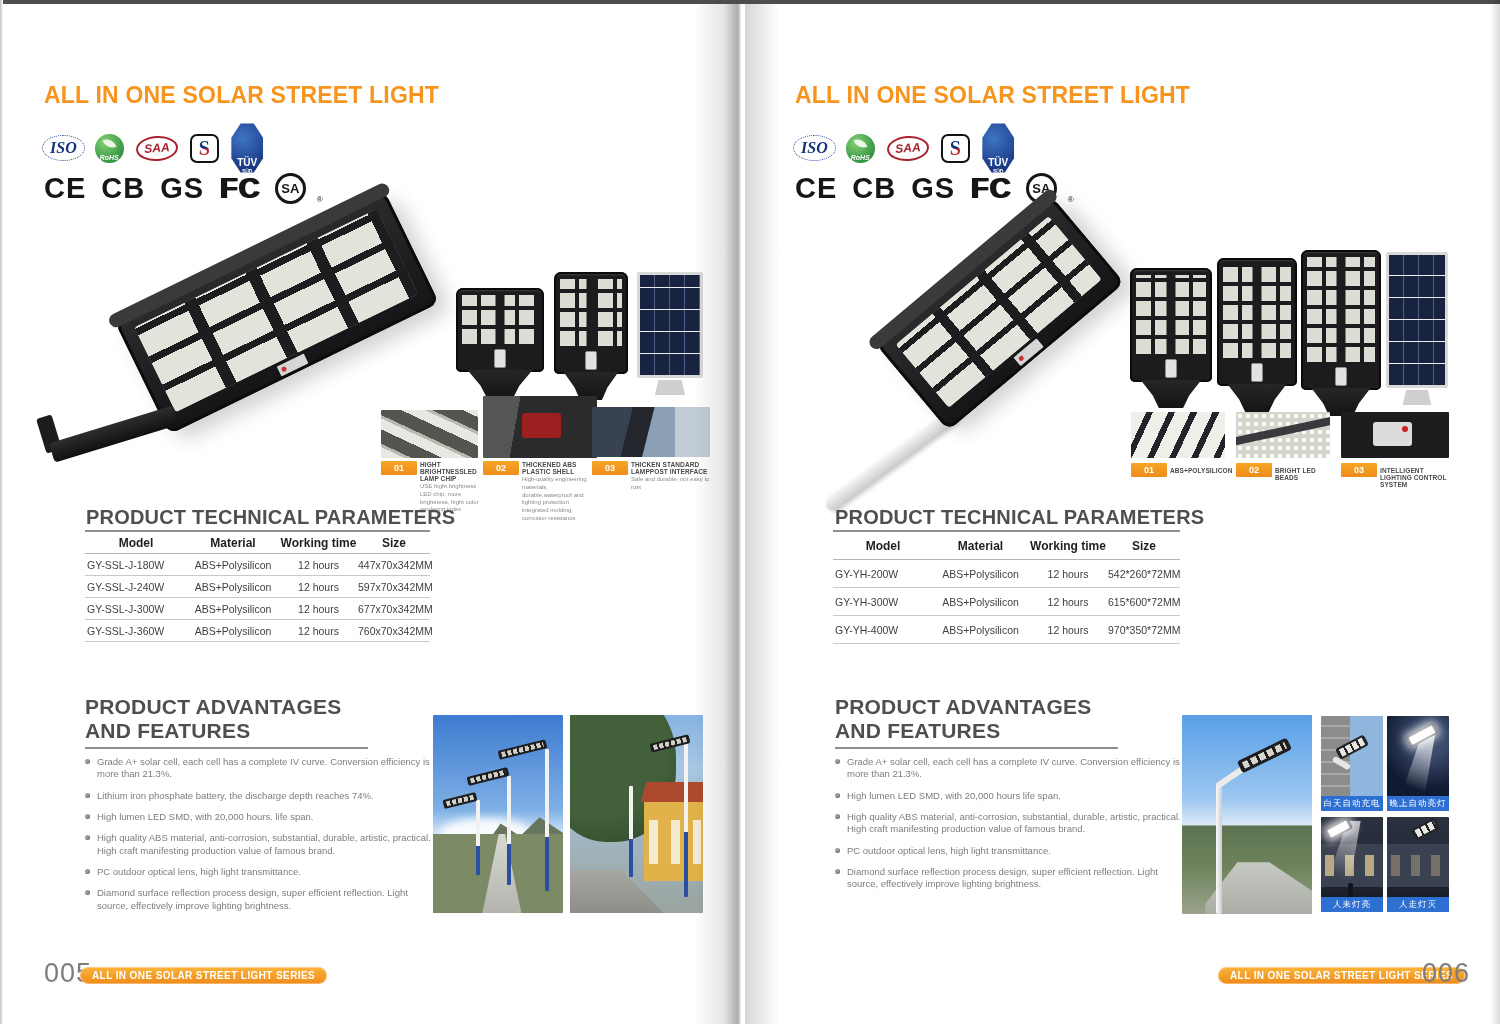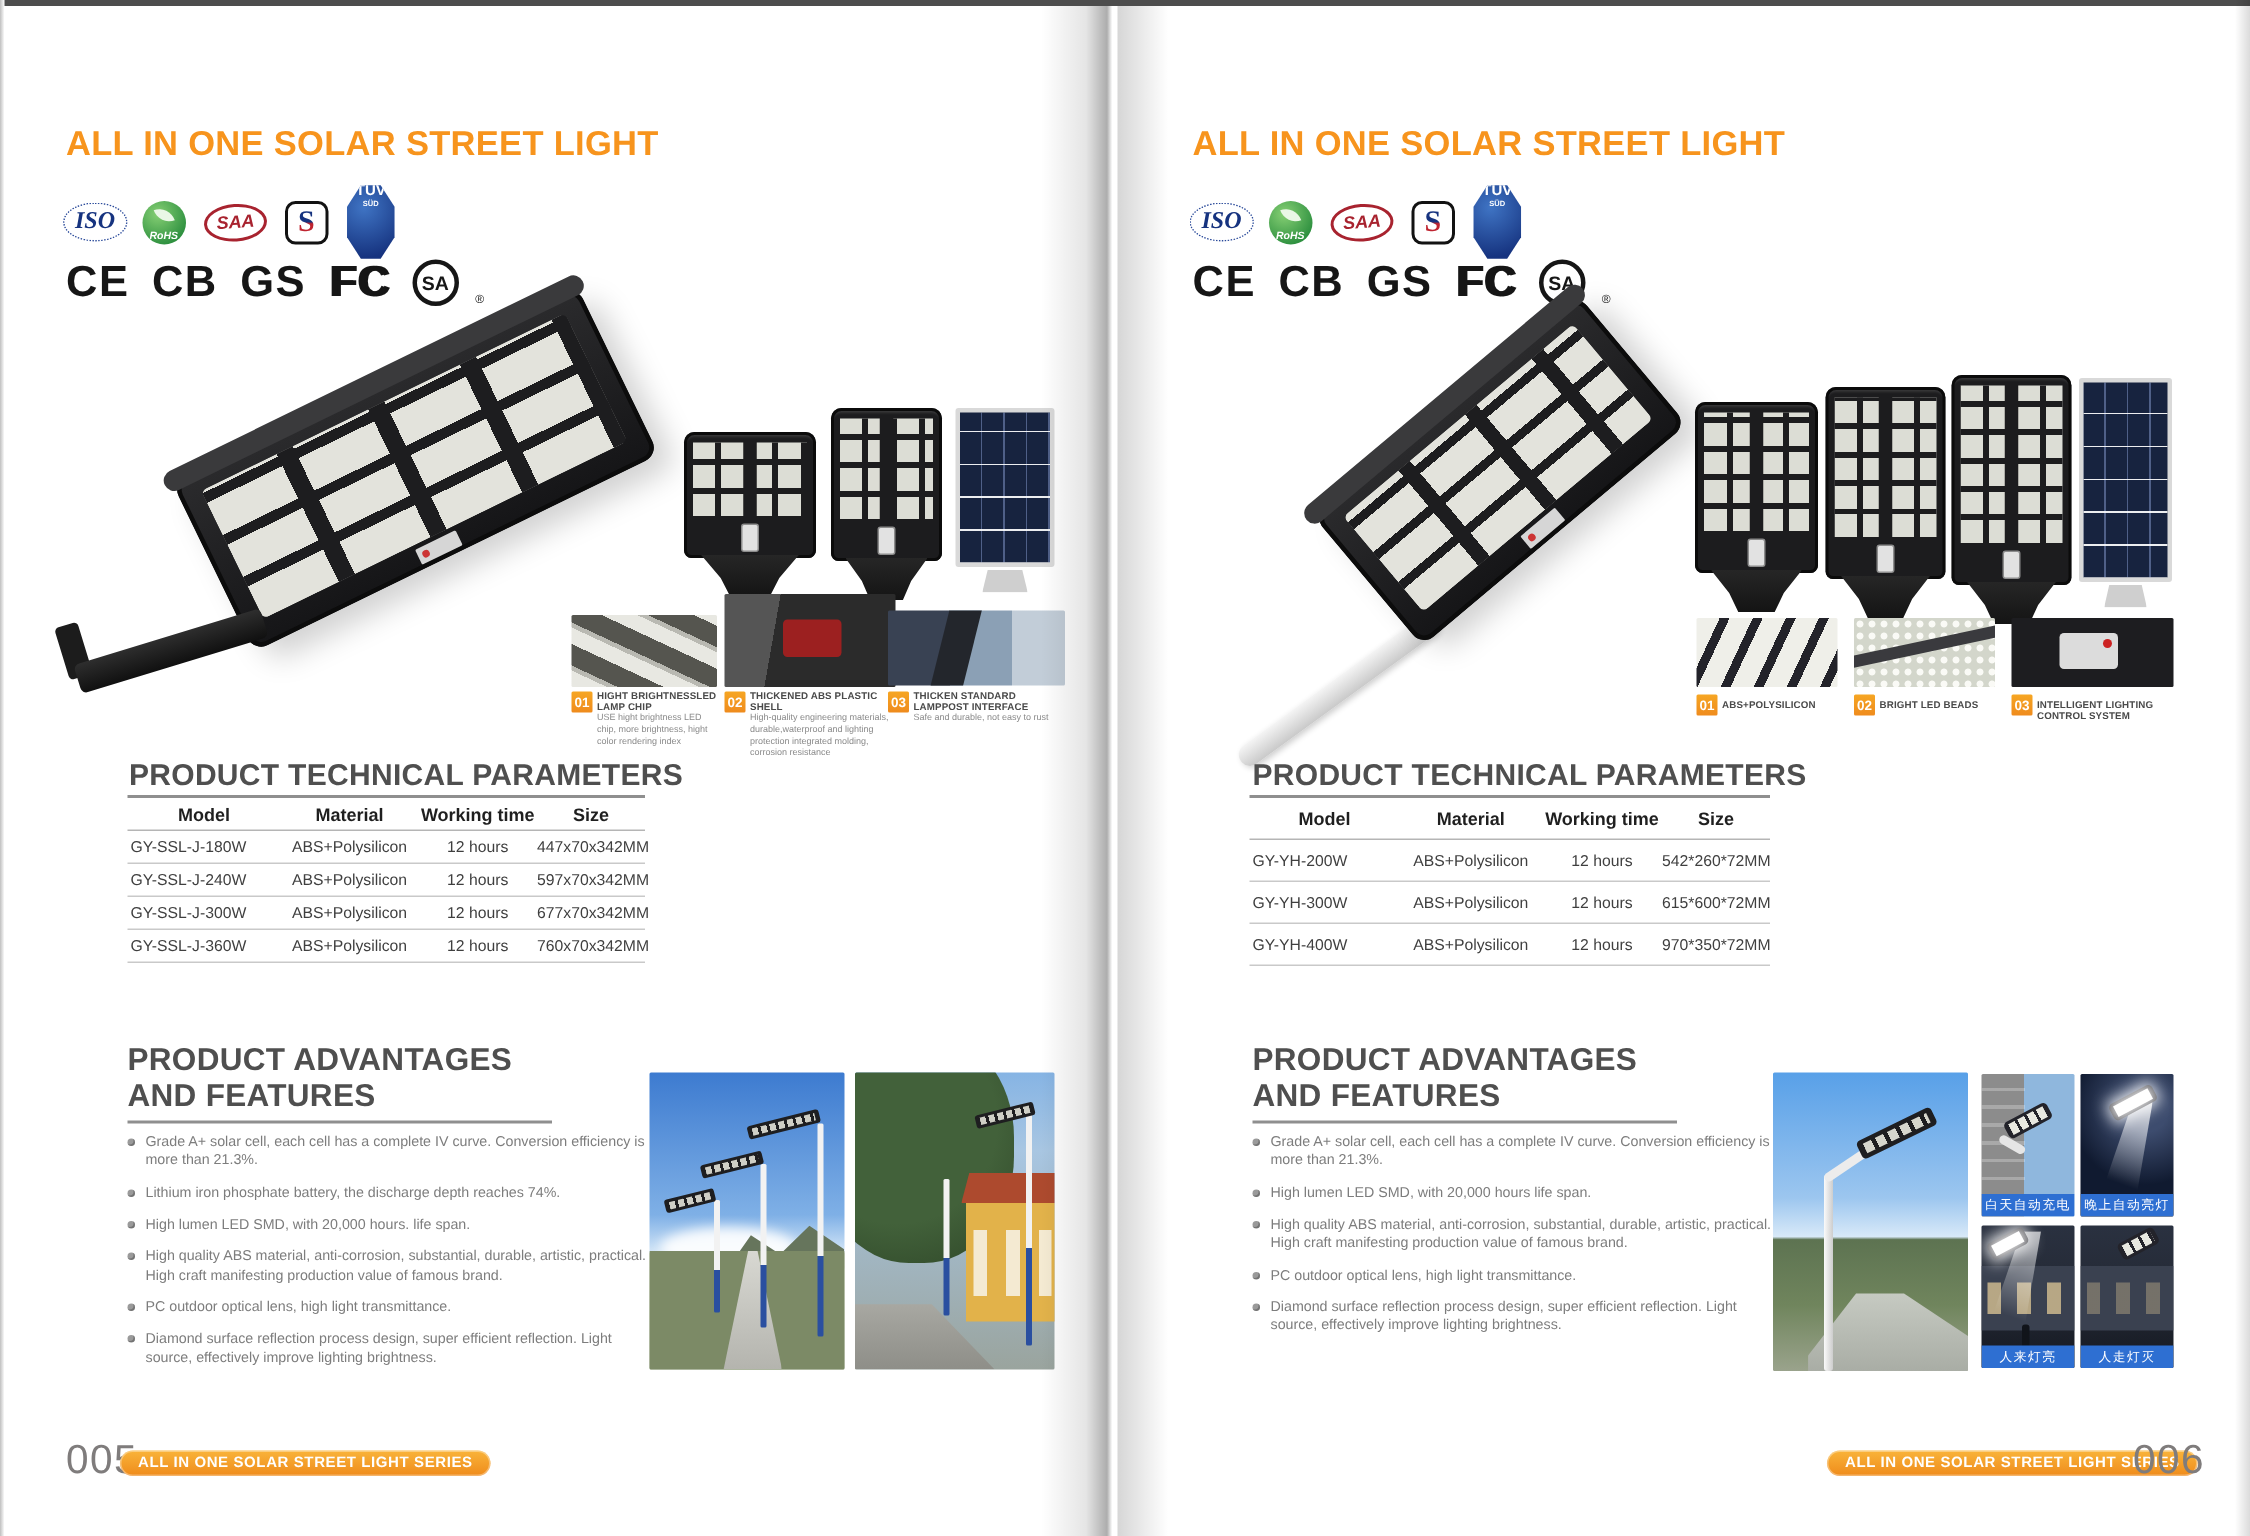--- a/index.html
+++ b/index.html
@@ -34,21 +34,21 @@
      background:#eaf7e6;border-radius:0 100% 0 100%;transform:rotate(-20deg);}
   .cert-saa{width:42px;height:25px;border:2.5px solid #a8232f;border-radius:50%;color:#a8232f;
      font:italic 700 12px/21px "Liberation Sans",sans-serif;text-align:center;transform:rotate(-4deg);box-sizing:border-box;}
   .cert-smark{width:29px;height:29px;border:2.5px solid #121212;border-radius:7px;display:flex;
      align-items:center;justify-content:center;box-sizing:border-box;}
   .cert-smark span{font:700 20px "Liberation Serif",serif;
      background:linear-gradient(180deg,#16337f 48%,#bf2430 52%);
      -webkit-background-clip:text;background-clip:text;color:transparent;}
   .cert-tuv{width:33px;height:51px;background:radial-gradient(circle at 35% 30%,#3f74c4,#16337f 80%);
      clip-path:polygon(30% 2%,70% 2%,98% 30%,98% 70%,70% 98%,30% 98%,2% 70%,2% 30%);
-     color:#fff;display:flex;flex-direction:column;align-items:center;justify-content:flex-start;font-weight:700;}
+     color:#fff;display:flex;flex-direction:column;align-items:center;justify-content:flex-end;font-weight:700;}
   .cert-tuv b{font-size:10px;line-height:10px;}
   .cert-tuv i{font-size:5px;font-style:normal;line-height:6px;}
   .cert-bw{font-weight:700;font-size:29px;color:#161616;letter-spacing:1px;line-height:30px;}
   .cert-fcc{text-shadow:2px 0 0 #161616;}
   .cert-csa{width:31px;height:31px;border:3px solid #161616;border-radius:50%;display:flex;
      align-items:center;justify-content:center;font:700 13px "Liberation Sans",sans-serif;color:#161616;box-sizing:border-box;}
   .cert-reg{font-size:8px;color:#161616;align-self:flex-end;margin-left:-4px;margin-bottom:2px;}
 
   
   .biglamp{border-radius:10px;background:linear-gradient(180deg,#2b2b2d,#151517);
@@ -93,21 +93,21 @@
   .abs-shell i{position:absolute;left:34%;top:28%;width:34%;height:40%;background:#9c2020;border-radius:3px;}
   .lamppost{background:linear-gradient(90deg,#394253 0 35%,#8ba0b5 35% 70%,#c2cdd8 70%);}
   .lamppost i{position:absolute;left:30%;top:-10%;width:18%;height:120%;background:#23262c;transform:rotate(14deg);}
   .polysil{background:repeating-linear-gradient(115deg,#efefe9 0 14px,#23232a 14px 20px);}
   .ledbeads{background-color:#d3d6cb;background-image:radial-gradient(circle,#fafaf6 2px,rgba(0,0,0,0) 2.6px);background-size:8px 8px;}
   .ledbeads i{position:absolute;left:-10%;top:30%;width:130%;height:18%;background:#3a3a3e;transform:rotate(-12deg);}
   .control{background:#1d1d20;}
   .control i{position:absolute;left:30%;top:22%;width:36%;height:52%;background:#dcdcdc;border-radius:3px;}
   .control i::after{content:"";position:absolute;right:4px;top:4px;width:6px;height:6px;border-radius:50%;background:#c22;}
   .dcap{display:flex;gap:3px;align-items:flex-start;}
-  .dnum{width:14px;height:14px;flex:none;background:linear-gradient(#f6a623,#ef8b1d);color:#fff;
+  .dnum{width:36px;height:14px;flex:none;background:linear-gradient(#f6a623,#ef8b1d);color:#fff;
      font-size:9px;font-weight:700;display:flex;align-items:center;justify-content:center;border-radius:1px;}
   .dtitle{font-size:6.5px;font-weight:700;color:#4a4a4a;letter-spacing:.1px;}
   .ddesc{font-size:6px;color:#8a8a8a;line-height:1.3;margin-top:1px;}
 
   
   .ttable{font-size:10.5px;color:#3f3f3f;}
   .trow{display:grid;align-items:center;border-bottom:1px solid #c9c9c9;}
   .tL .trow{grid-template-columns:102px 92px 79px 72px;height:21px;}
   .tR .trow{grid-template-columns:100px 95px 80px 72px;height:27px;}
   .thead{font-weight:700;color:#1f1f1f;font-size:12px;border-bottom:1px solid #b5b5b5;}

